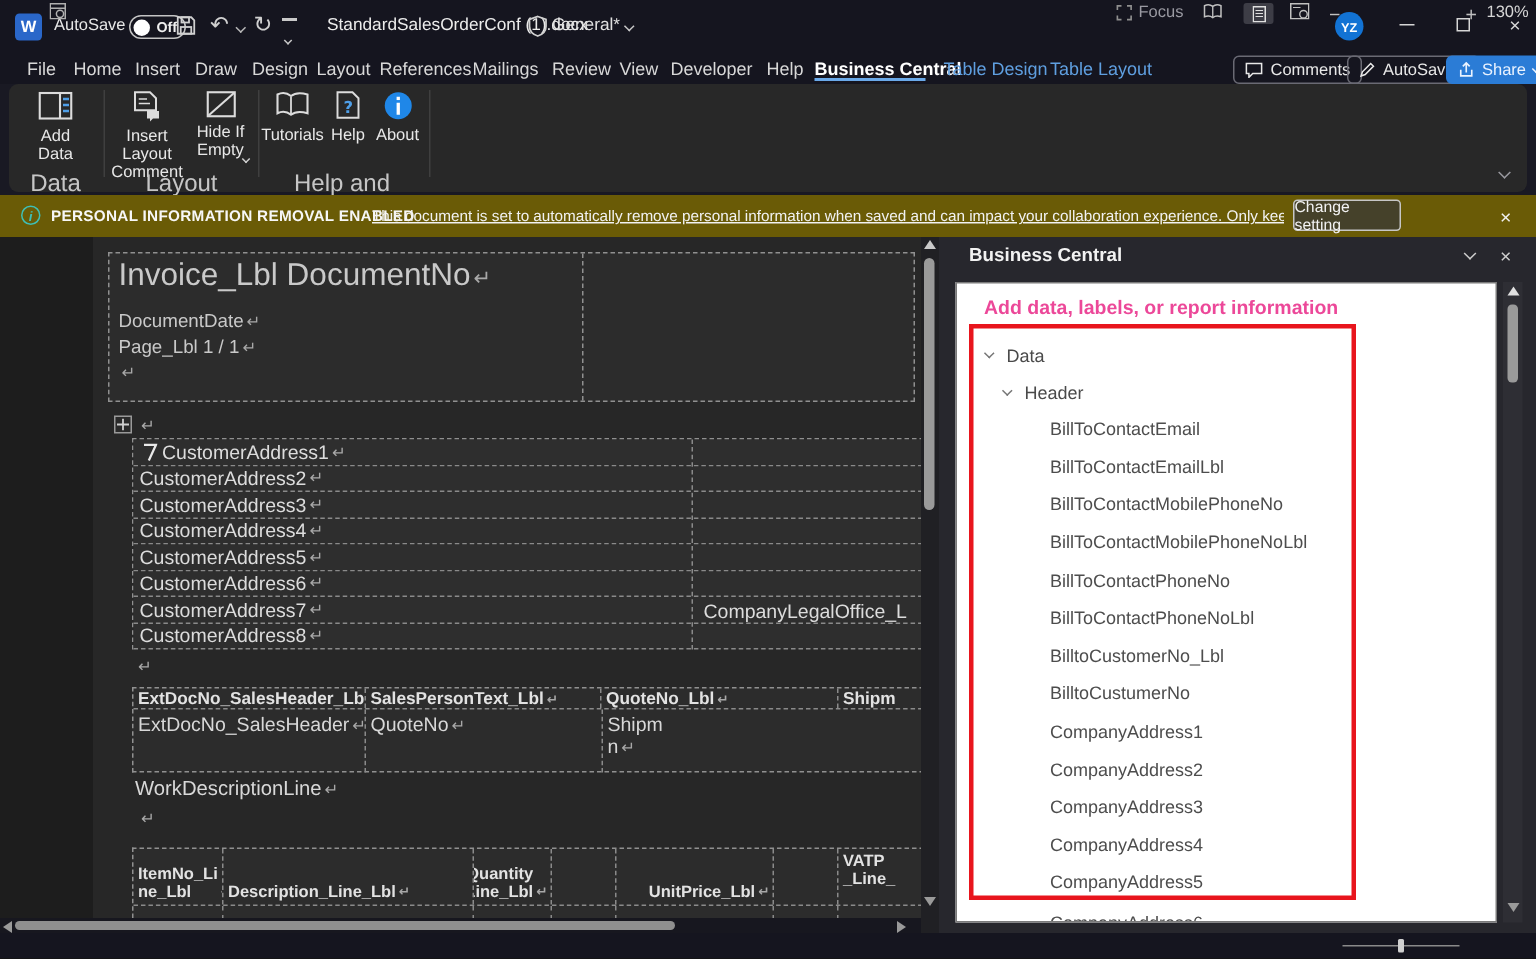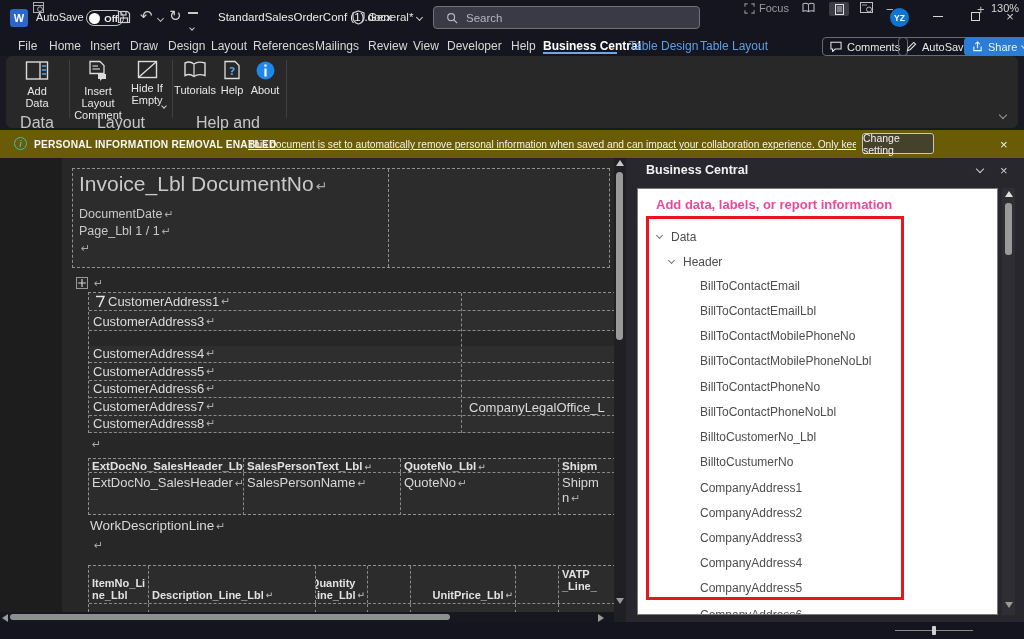--- a/index.html
+++ b/index.html
@@ -124,27 +124,20 @@
       <span class="chev" style="margin-left:2px;color:#c9c9c9;width:4px;height:4px;"></span>
     </div>
     <div class="abs doc-title">StandardSalesOrderConf (1).docx</div>
     <div class="abs" style="left:352px;top:10px;">
       <svg width="13" height="15" viewBox="0 0 13 15">
           <path d="M6.5 1 L12 3 V7.5 C12 11 9.5 13 6.5 14 C3.5 13 1 11 1 7.5 V3 Z" fill="none" stroke="#cfcfcf" stroke-width="1.2"></path>
         </svg>
     </div>
     <div class="abs sens-label">General*</div>
     <span class="abs chev" style="left:417px;top:15px;color:#c9c9c9;width:5px;height:5px;"></span>
-    <div class="abs searchbox">
-      <svg width="12" height="12" viewBox="0 0 14 14">
-        <circle cx="6" cy="6" r="4" fill="none" stroke="#b6b6c2" stroke-width="1.4"></circle>
-        <line x1="9" y1="9" x2="13" y2="13" stroke="#b6b6c2" stroke-width="1.4"></line>
-      </svg>
-      <span>Search</span>
-    </div>
     <div class="abs avatar">YZ</div>
     <div class="abs capbtn" style="left:923px;">
         <div style="width:10px;height:1px;background:#d6d6d6;"></div>
       </div>
     <div class="abs capbtn" style="left:960px;">
         <div class="max-glyph"></div>
       </div>
     <div class="abs capbtn" style="left:995px;">×</div>
   </div>
 
@@ -284,21 +277,21 @@
         <svg width="10" height="13" viewBox="0 0 10 13" style="margin:0 3px 0 2px;">
             <path d="M1 1.5 H9 L4.2 12" fill="none" stroke="#e8e8e8" stroke-width="1.5"></path>
           </svg>
         <span>CustomerAddress1</span>
           <span class="ret">↵</span>
       </div>
       <div class="addr-row" style="top:17.5px;">
           <span>CustomerAddress2</span>
           <span class="ret">↵</span>
         </div>
-      <div class="addr-row" style="top:20px;">
+      <div class="addr-row" style="top:35px;">
           <span>CustomerAddress3</span>
           <span class="ret">↵</span>
         </div>
       <div class="addr-row" style="top:52.5px;">
           <span>CustomerAddress4</span>
           <span class="ret">↵</span>
         </div>
       <div class="addr-row" style="top:70px;">
           <span>CustomerAddress5</span>
           <span class="ret">↵</span>
@@ -323,21 +316,20 @@
 
     <div class="abs dashed cell-bg" style="left:88px;top:300px;width:538px;height:57px;">
       <div style="display:flex;height:14px;border-bottom:1px dashed #8a8a8a;">
         <div class="info-hdr-cell" style="width:155px;"><span>ExtDocNo_SalesHeader_Lbl</span></div>
         <div class="info-hdr-cell" style="width:157px;"><span>SalesPersonText_Lbl</span><span class="ret" style="font-size:9px;">↵</span></div>
         <div class="info-hdr-cell" style="width:158px;"><span>QuoteNo_Lbl</span><span class="ret" style="font-size:9px;">↵</span></div>
         <div class="info-hdr-cell" style="flex:1;border-right:none;"><span>Shipm</span></div>
       </div>
       <div style="display:flex;height:42px;">
         <div class="info-val-cell" style="width:155px;"><span>ExtDocNo_SalesHeader</span><span class="ret">↵</span></div>
-        <div class="info-val-cell" style="width:157px;"><span>SalesPersonName</span><span class="ret">↵</span></div>
         <div class="info-val-cell" style="width:158px;"><span>QuoteNo</span><span class="ret">↵</span></div>
         <div class="info-val-cell" style="flex:1;border-right:none;"><span>Shipm
 n</span><span class="ret">↵</span></div>
       </div>
     </div>
 
     <div class="abs" style="left:90px;top:360px;font-size:13.5px;color:#d8d8d8;"><span>WorkDescriptionLine</span><span class="ret">↵</span></div>
     <span class="abs ret" style="left:92px;top:381px;">↵</span>
 
     <div class="abs dashed cell-bg" style="left:88px;top:407px;width:538px;height:47px;border-bottom:none;">

